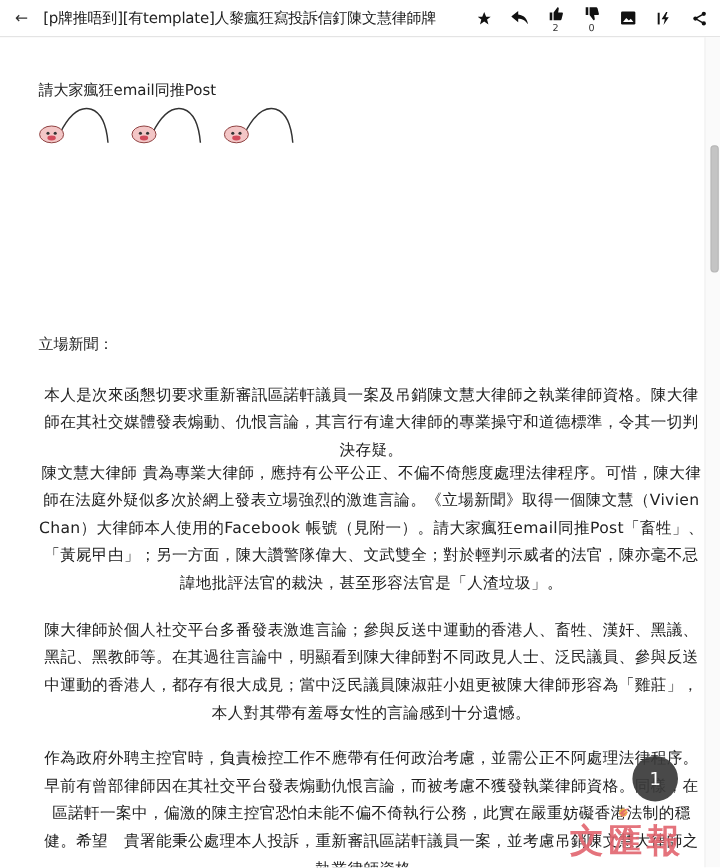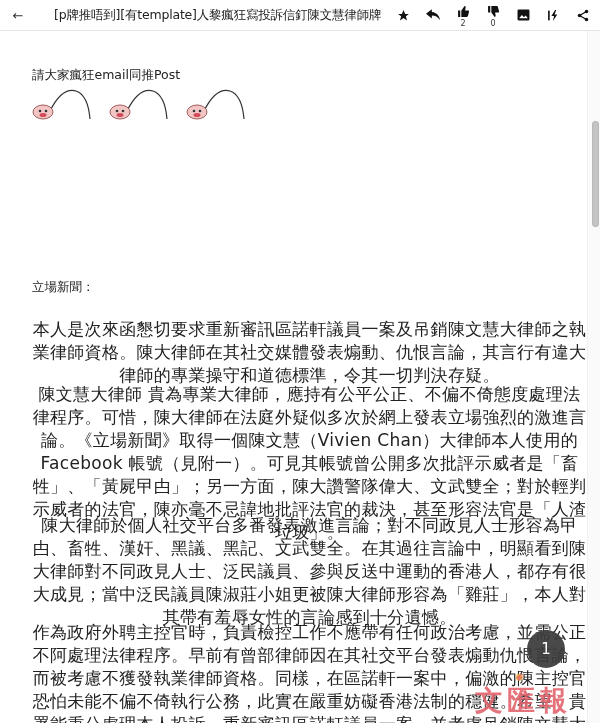--- a/index.html
+++ b/index.html
@@ -13,21 +13,21 @@
     position: absolute; left: 0; top: 0; width: 600px; height: 30px;
     background: #fff; border-bottom: 1px solid #e4e4e4;
     display: flex; align-items: center;
   }
   .back-btn {
     width: 24px; height: 24px; margin-left: 6px;
     display: flex; align-items: center; justify-content: center;
     font-size: 13px; color: #333; cursor: pointer;
   }
   .title {
-    margin-left: 24px; font-size: 12.5px; color: #222;
+    margin-left: 6px; font-size: 12.5px; color: #222;
     white-space: nowrap; overflow: hidden; width: 350px; letter-spacing: -0.2px;
   }
   .actions {
     position: absolute; right: 2px; top: 0; height: 30px;
     display: flex; align-items: center;
   }
   .act {
     width: 30px; height: 30px; position: relative;
     display: flex; align-items: center; justify-content: center; cursor: pointer;
   }
@@ -41,21 +41,21 @@
   }
   .scroll-track {
     position: absolute; right: 0; top: 31px; width: 12px; height: 692px;
     background: #fafafa; border-left: 1px solid #f0f0f0;
   }
   .scroll-thumb {
     position: absolute; left: 4px; top: 90px; width: 5px; height: 104px;
     background: #c4c4c4; border-radius: 3px; border: 1px solid #b8b8b8;
   }
   .txt { position: absolute; left: 16px; font-size: 12.5px; line-height: 23px; color: #222; }
-  .para { position: absolute; left: 16px; width: 555px; font-size: 17px; line-height: 23px; color: #222; letter-spacing: 0.3px; }
+  .para { position: absolute; left: 16px; width: 555px; font-size: 13px; line-height: 23px; color: #222; letter-spacing: 0.3px; }
   .pigrow { position: absolute; left: 16px; top: 54px; display: flex; gap: 15px; }
   .pig-swing { width: 62px; height: 36px; position: relative; }
   .pig-small { display: inline-block; width: 20px; height: 18px; vertical-align: middle; margin-left: 3px; }
   .badge {
     position: absolute; left: 527px; top: 630px; width: 38px; height: 38px; border-radius: 50%;
     background: #3a3a3a; color: #fff; font-size: 15px; display: flex; align-items: center; justify-content: center;
     opacity: 0.92; cursor: pointer;
   }
   .watermark {
     position: absolute; left: 445px; top: 672px; width: 150px; height: 48px;
@@ -151,22 +151,22 @@
           <circle cx="14" cy="26" r="1.3" fill="#333"></circle>
         <ellipse cx="11" cy="30" rx="3.5" ry="2" fill="#d24b5b"></ellipse>
       </svg>
     </div>
   </div>
 
 
   <div class="txt" style="top:244px">立場新聞：</div>
 
   <div class="para" style="top:287px">本人是次來函懇切要求重新審訊區諾軒議員一案及吊銷陳文慧大律師之執業律師資格。陳大律師在其社交媒體發表煽動、仇恨言論，其言行有違大律師的專業操守和道德標準，令其一切判決存疑。</div>
-  <div class="para" style="top:352px">陳文慧大律師 貴為專業大律師，應持有公平公正、不偏不倚態度處理法律程序。可惜，陳大律師在法庭外疑似多次於網上發表立場強烈的激進言論。《立場新聞》取得一個陳文慧（Vivien Chan）大律師本人使用的Facebook 帳號（見附一）。可見其帳號曾公開多次批評示威者是「畜牲」、「黃屍曱甴」；另一方面，陳大讚警隊偉大、文武雙全；對於輕判示威者的法官，陳亦毫不忌諱地批評法官的裁決，甚至形容法官是「人渣垃圾」。</div>
-  <div class="para" style="top:483px">陳大律師於個人社交平台多番發表激進言論；對不同政見人士形容為曱甴、畜牲、漢奸、黑議、黑記、文武雙全。在其過往言論中，明顯看到陳大律師對不同政見人士、泛民議員、參與反送中運動的香港人，都存有很大成見；當中泛民議員陳淑莊小姐更被陳大律師形容為「雞莊」，本人對其帶有羞辱女性的言論感到十分遺憾。</div>
+  <div class="para" style="top:352px">陳文慧大律師 貴為專業大律師，應持有公平公正、不偏不倚態度處理法律程序。可惜，陳大律師在法庭外疑似多次於網上發表立場強烈的激進言論。《立場新聞》取得一個陳文慧（Vivien Chan）大律師本人使用的Facebook 帳號（見附一）。請大家瘋狂email同推Post「畜牲」、「黃屍曱甴」；另一方面，陳大讚警隊偉大、文武雙全；對於輕判示威者的法官，陳亦毫不忌諱地批評法官的裁決，甚至形容法官是「人渣垃圾」。</div>
+  <div class="para" style="top:483px">陳大律師於個人社交平台多番發表激進言論；參與反送中運動的香港人、畜牲、漢奸、黑議、黑記、黑教師等。在其過往言論中，明顯看到陳大律師對不同政見人士、泛民議員、參與反送中運動的香港人，都存有很大成見；當中泛民議員陳淑莊小姐更被陳大律師形容為「雞莊」，本人對其帶有羞辱女性的言論感到十分遺憾。</div>
   <div class="para" style="top:590px">作為政府外聘主控官時，負責檢控工作不應帶有任何政治考慮，並需公正不阿處理法律程序。早前有曾部律師因在其社交平台發表煽動仇恨言論，而被考慮不獲發執業律師資格。同樣，在區諾軒一案中，偏激的陳主控官恐怕未能不偏不倚執行公務，此實在嚴重妨礙香港法制的穩健。希望　貴署能秉公處理本人投訴，重新審訊區諾軒議員一案，並考慮吊銷陳文慧大律師之執業律師資格。</div>
 </div>
 
 <div class="scroll-track">
   <div class="scroll-thumb"></div>
 </div>
 
 <div class="badge">1</div>
 
 <div class="watermark">

